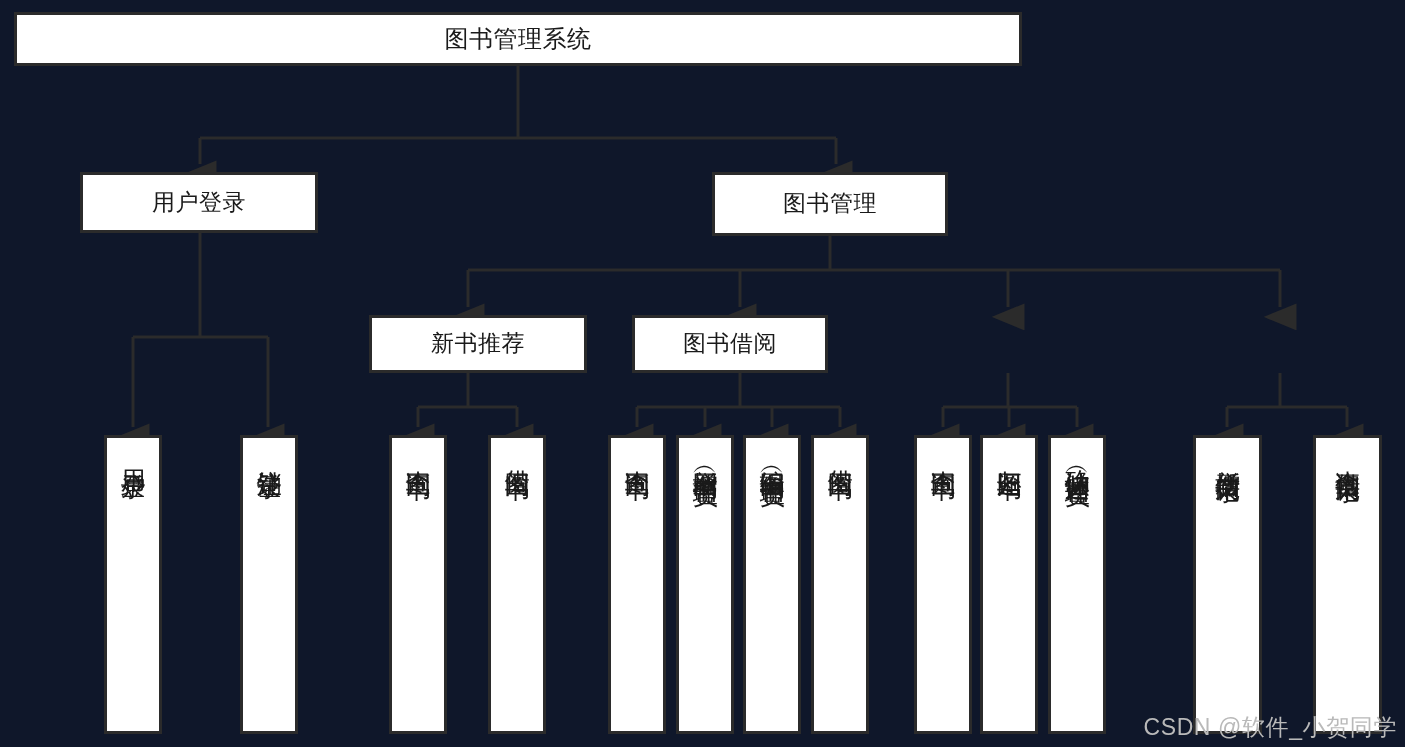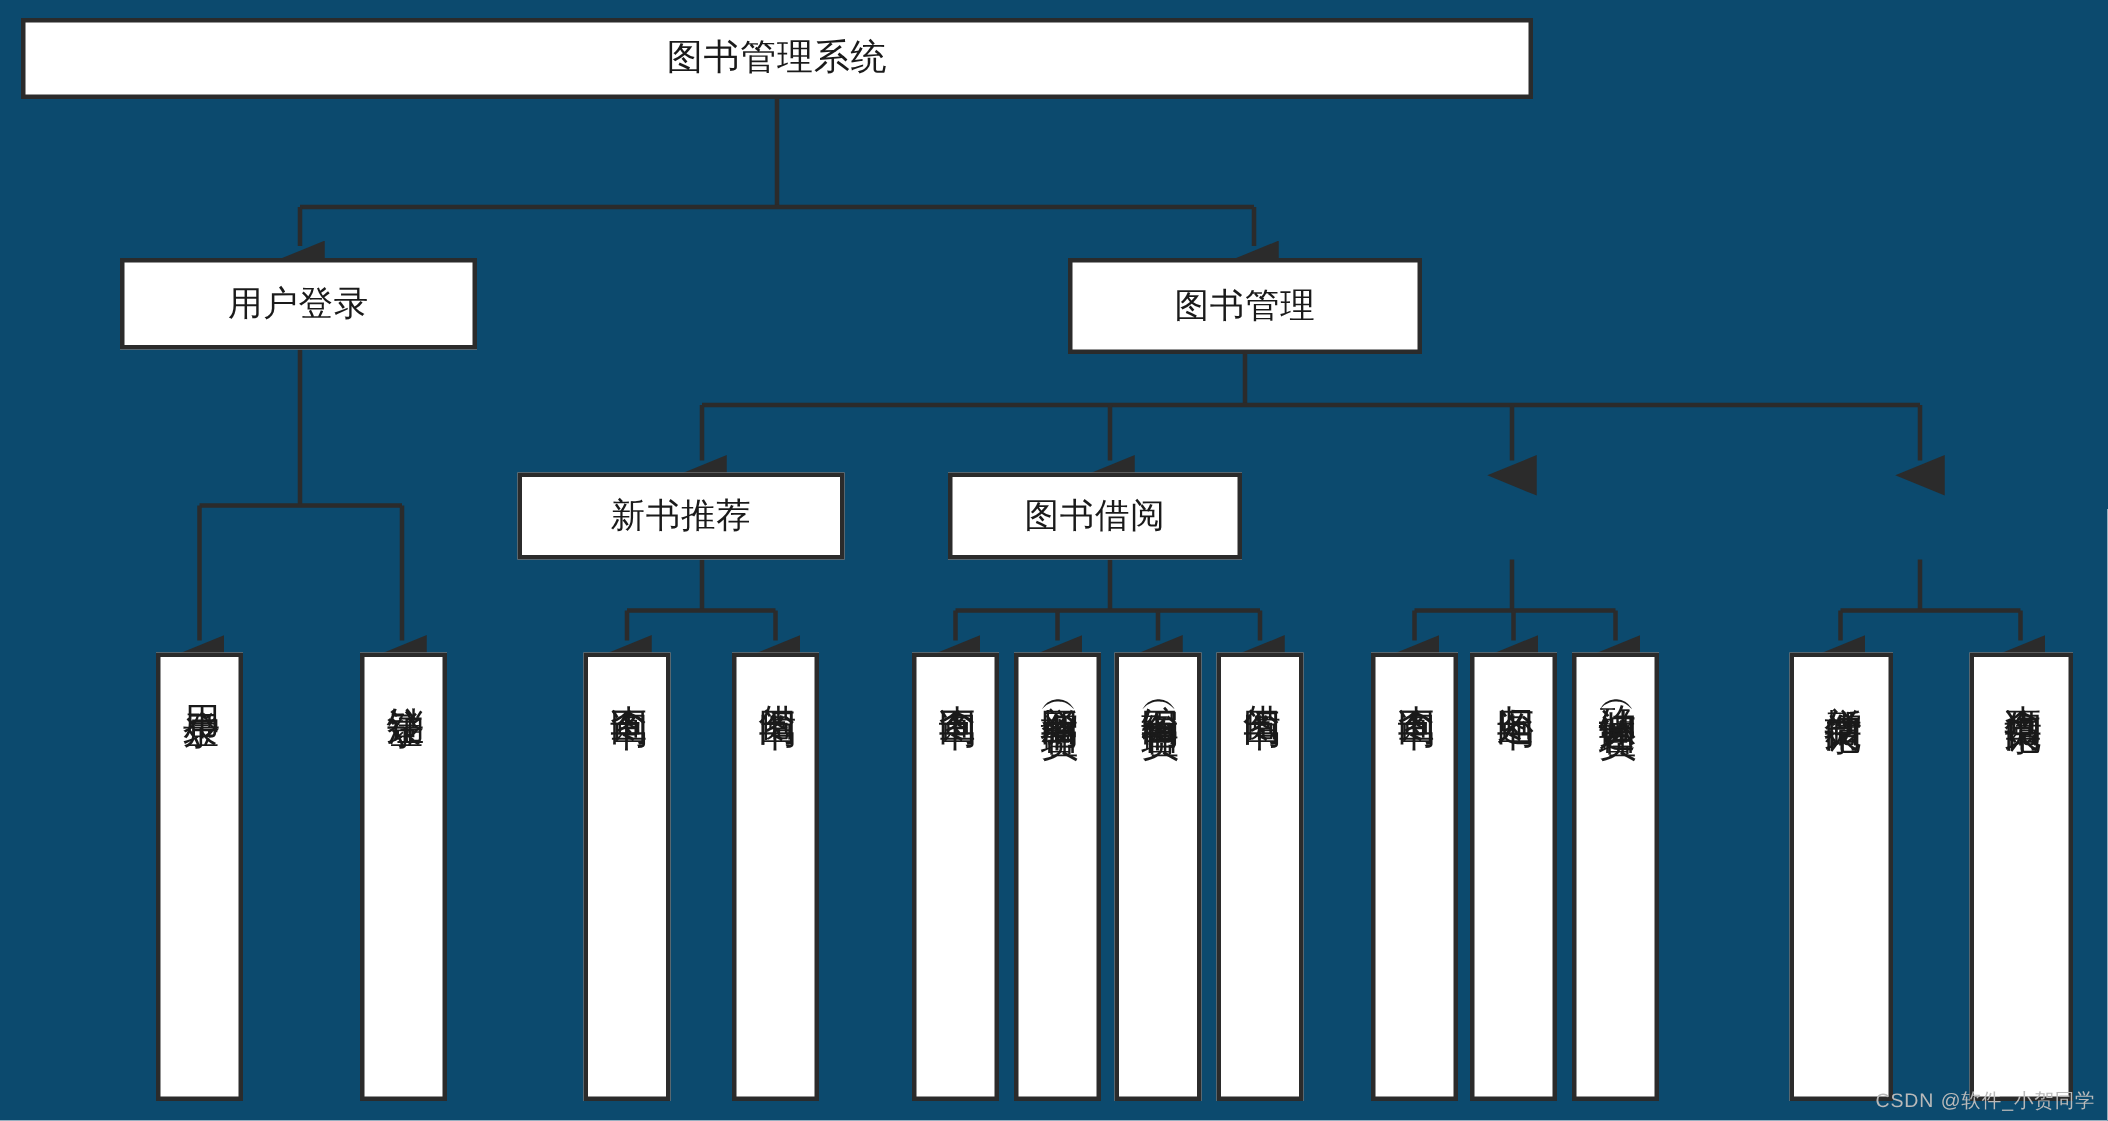--- a/index.html
+++ b/index.html
@@ -8,21 +8,21 @@
     padding: 0;
     background: #ffffff;
   }
   body {
     font-family: "Liberation Sans", "DejaVu Sans", sans-serif;
   }
   #canvas {
     position: relative;
     width: 1405px;
     height: 747px;
-    background: #0c4a6e;
+    background: #0f172a;
     overflow: hidden;
   }
   #edges {
     position: absolute;
     left: 0;
     top: 0;
     width: 1405px;
     height: 747px;
     pointer-events: none;
   }
@@ -58,21 +58,21 @@
     white-space: normal;
     max-height: 282px;
   }
   .node.leaf.tall .label {
     max-height: 284px;
   }
   #watermark {
     position: absolute;
     right: 8px;
     bottom: 4px;
-    font-size: 13px;
+    font-size: 23px;
     color: #b9b9b9;
     letter-spacing: 0.6px;
     white-space: nowrap;
   }
 </style>
 </head>
 <body>
 
 <div id="canvas">
 
@@ -131,21 +131,21 @@
     <span class="label">图书管理系统</span>
   </div>
 
   <div class="node" style="left:80px; top:172px; width:238px; height:61px;">
     <span class="label">用户登录</span>
   </div>
   <div class="node" style="left:712px; top:172px; width:236px; height:64px;">
     <span class="label">图书管理</span>
   </div>
 
-  <div class="node" style="left:345px; top:315px; width:218px; height:58px;">
+  <div class="node" style="left:369px; top:315px; width:218px; height:58px;">
     <span class="label">新书推荐</span>
   </div>
   <div class="node" style="left:632px; top:315px; width:196px; height:58px;">
     <span class="label">图书借阅</span>
   </div>
 
   <div class="node leaf" style="left:104px; top:435px; width:58px; height:299px;">
     <span class="label">用户登录</span>
   </div>
   <div class="node leaf" style="left:240px; top:435px; width:58px; height:299px;">

